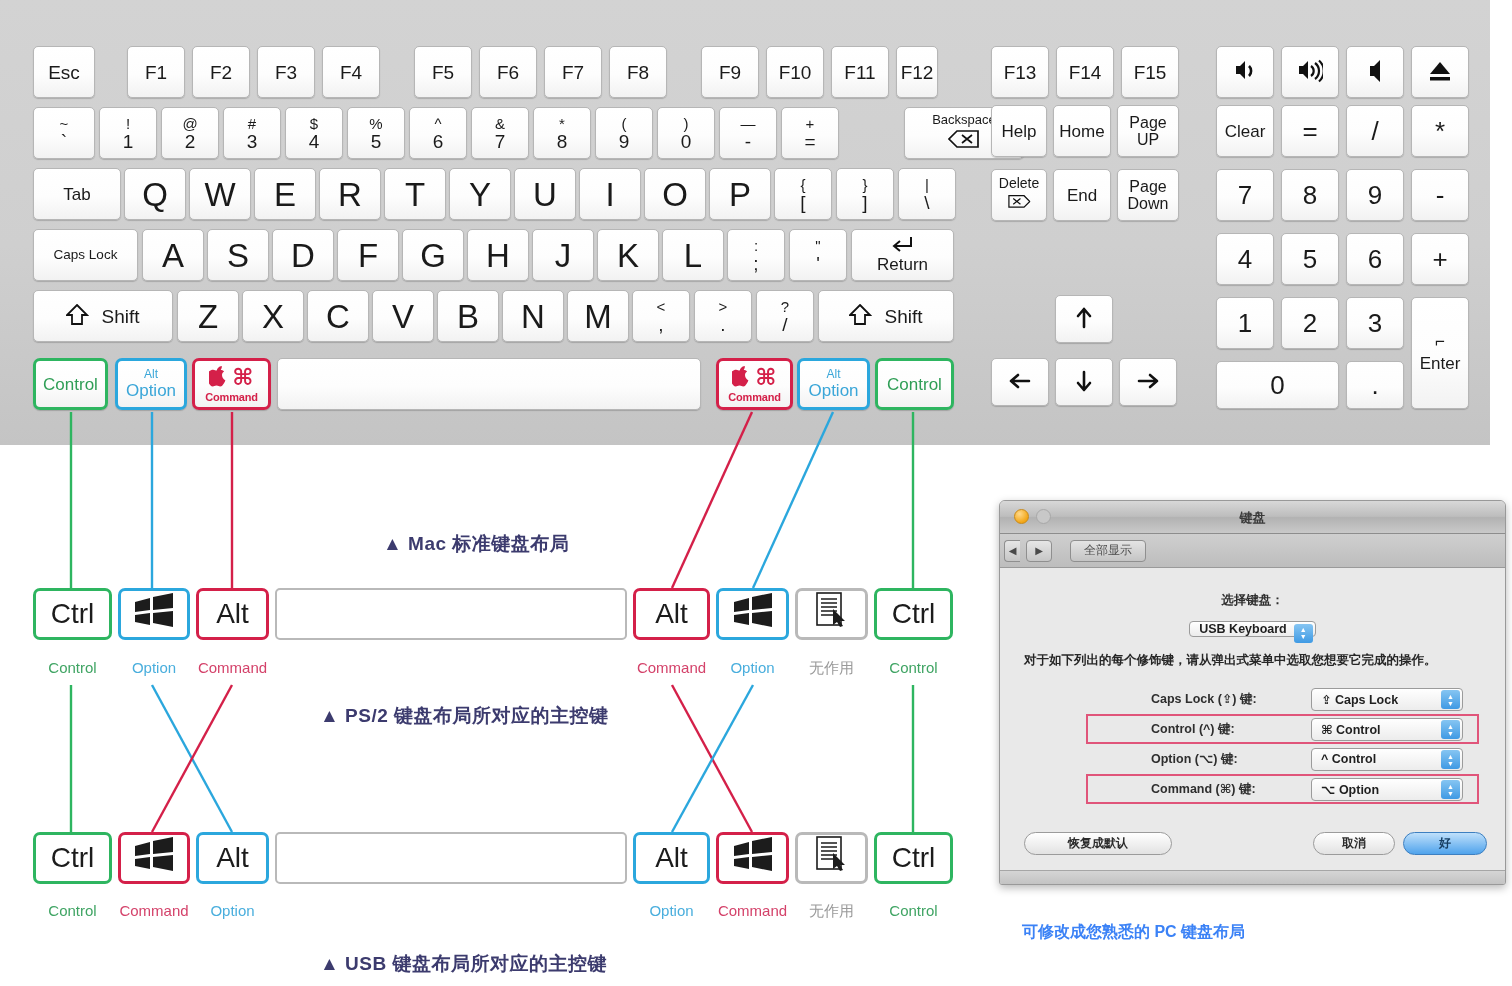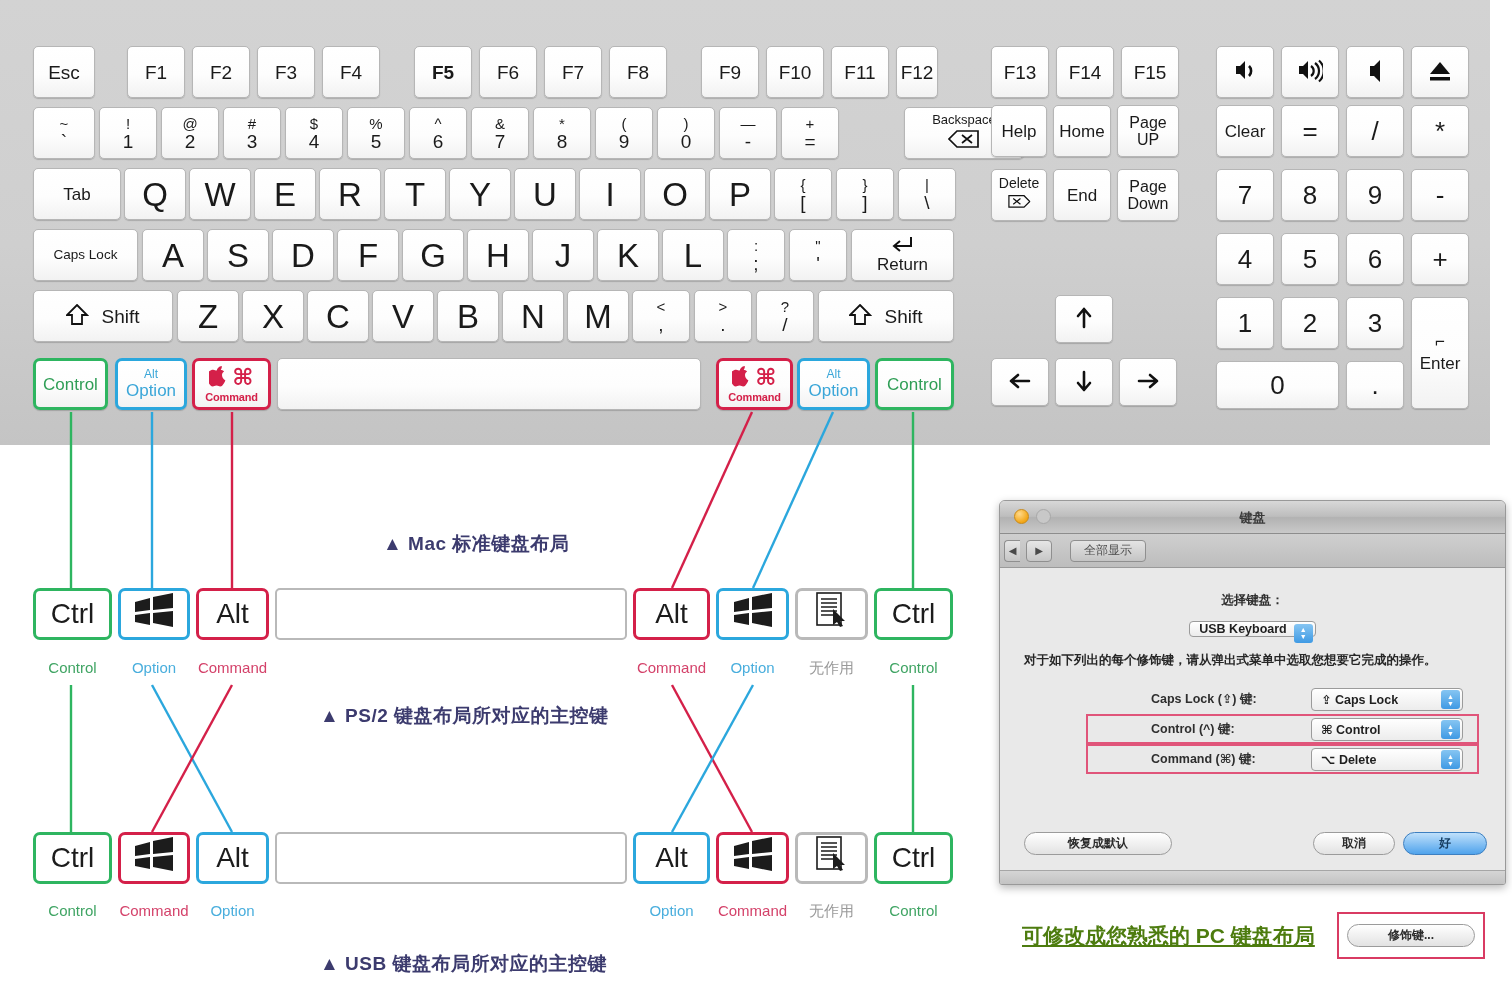--- a/index.html
+++ b/index.html
@@ -146,21 +146,21 @@
     display:inline-flex; align-items:center; justify-content:center;
     font-size:12px; color:#2b2b2b; font-weight:700;
   }
   .btn.primary {
     background:linear-gradient(180deg,#bfe0fb,#4fa3ec);
     border-color:#3d7fc0; color:#173e62;
   }
   .dlg-bottombar { position:absolute; left:0; right:0; bottom:0; height:14px; background:linear-gradient(180deg,#d5d5d5,#c3c3c3); border-top:1px solid #a6a6a6; }
 
   .redtext {
-    position:absolute; color:#4d7c0f; font-size:21px; font-weight:700; white-space:nowrap;text-decoration:underline;
+    position:absolute; color:#3b82f6; font-size:16px; font-weight:700; white-space:nowrap;
   }
   .redbox {
     position:absolute; border:2px solid #d93b63;
     display:flex; align-items:center; justify-content:center;
   }
   .redbox .btn { width:128px; }
 </style>
 </head>
 <body>
 
@@ -176,21 +176,21 @@
         </div>
         <div class="key fn" style="left:192px; top:46px; width:58px; height:52px;">
           <span>F2</span>
         </div>
         <div class="key fn" style="left:257px; top:46px; width:58px; height:52px;">
           <span>F3</span>
         </div>
         <div class="key fn" style="left:322px; top:46px; width:58px; height:52px;">
           <span>F4</span>
         </div>
-        <div class="key fn" style="left:414px; top:46px; width:58px; height:52px;font-weight:bold;">
+        <div class="key fn" style="left:414px; top:46px; width:58px; height:52px;">
           <span>F5</span>
         </div>
         <div class="key fn" style="left:479px; top:46px; width:58px; height:52px;">
           <span>F6</span>
         </div>
         <div class="key fn" style="left:544px; top:46px; width:58px; height:52px;">
           <span>F7</span>
         </div>
         <div class="key fn" style="left:609px; top:46px; width:58px; height:52px;">
           <span>F8</span>
@@ -742,39 +742,46 @@
             <span class="lbl">Control (^) 键:</span>
             <div class="popup">
               <span>⌘ Control</span>
               <span class="arrows">
                 <span>▲</span>
                 <span>▼</span>
               </span>
             </div>
           </div>
           <div class="mod-row">
+            <span class="lbl">Option (⌥) 键:</span>
+            <div class="popup">
+              <span>^ Control</span>
+              <span class="arrows">
+                <span>▲</span>
+                <span>▼</span>
+              </span>
+            </div>
+          </div>
+          <div class="mod-row">
             <div class="hl-box"></div>
             <span class="lbl">Command (⌘) 键:</span>
             <div class="popup">
-              <span>⌥ Delete</span>
+              <span>⌥ Option</span>
               <span class="arrows">
                 <span>▲</span>
                 <span>▼</span>
               </span>
             </div>
           </div>
         </div>
     </div>
 
     <div class="dlg-footer">
       <div class="btn" style="position:absolute; left:24px; top:10px; width:148px;">恢复成默认</div>
       <div class="btn" style="position:absolute; right:110px; top:10px; width:82px;">取消</div>
       <div class="btn primary" style="position:absolute; right:18px; top:10px; width:84px;">好</div>
       <div class="dlg-bottombar"></div>
     </div>
   </div>
 
   <div class="redtext" style="left:1022px; top:922px;">可修改成您熟悉的 PC 键盘布局</div>
-  <div class="redbox" style="left:1337px; top:912px; width:148px; height:47px;">
-    <div class="btn">修饰键...</div>
-  </div>
 
 </div>
 
 </body></html>

